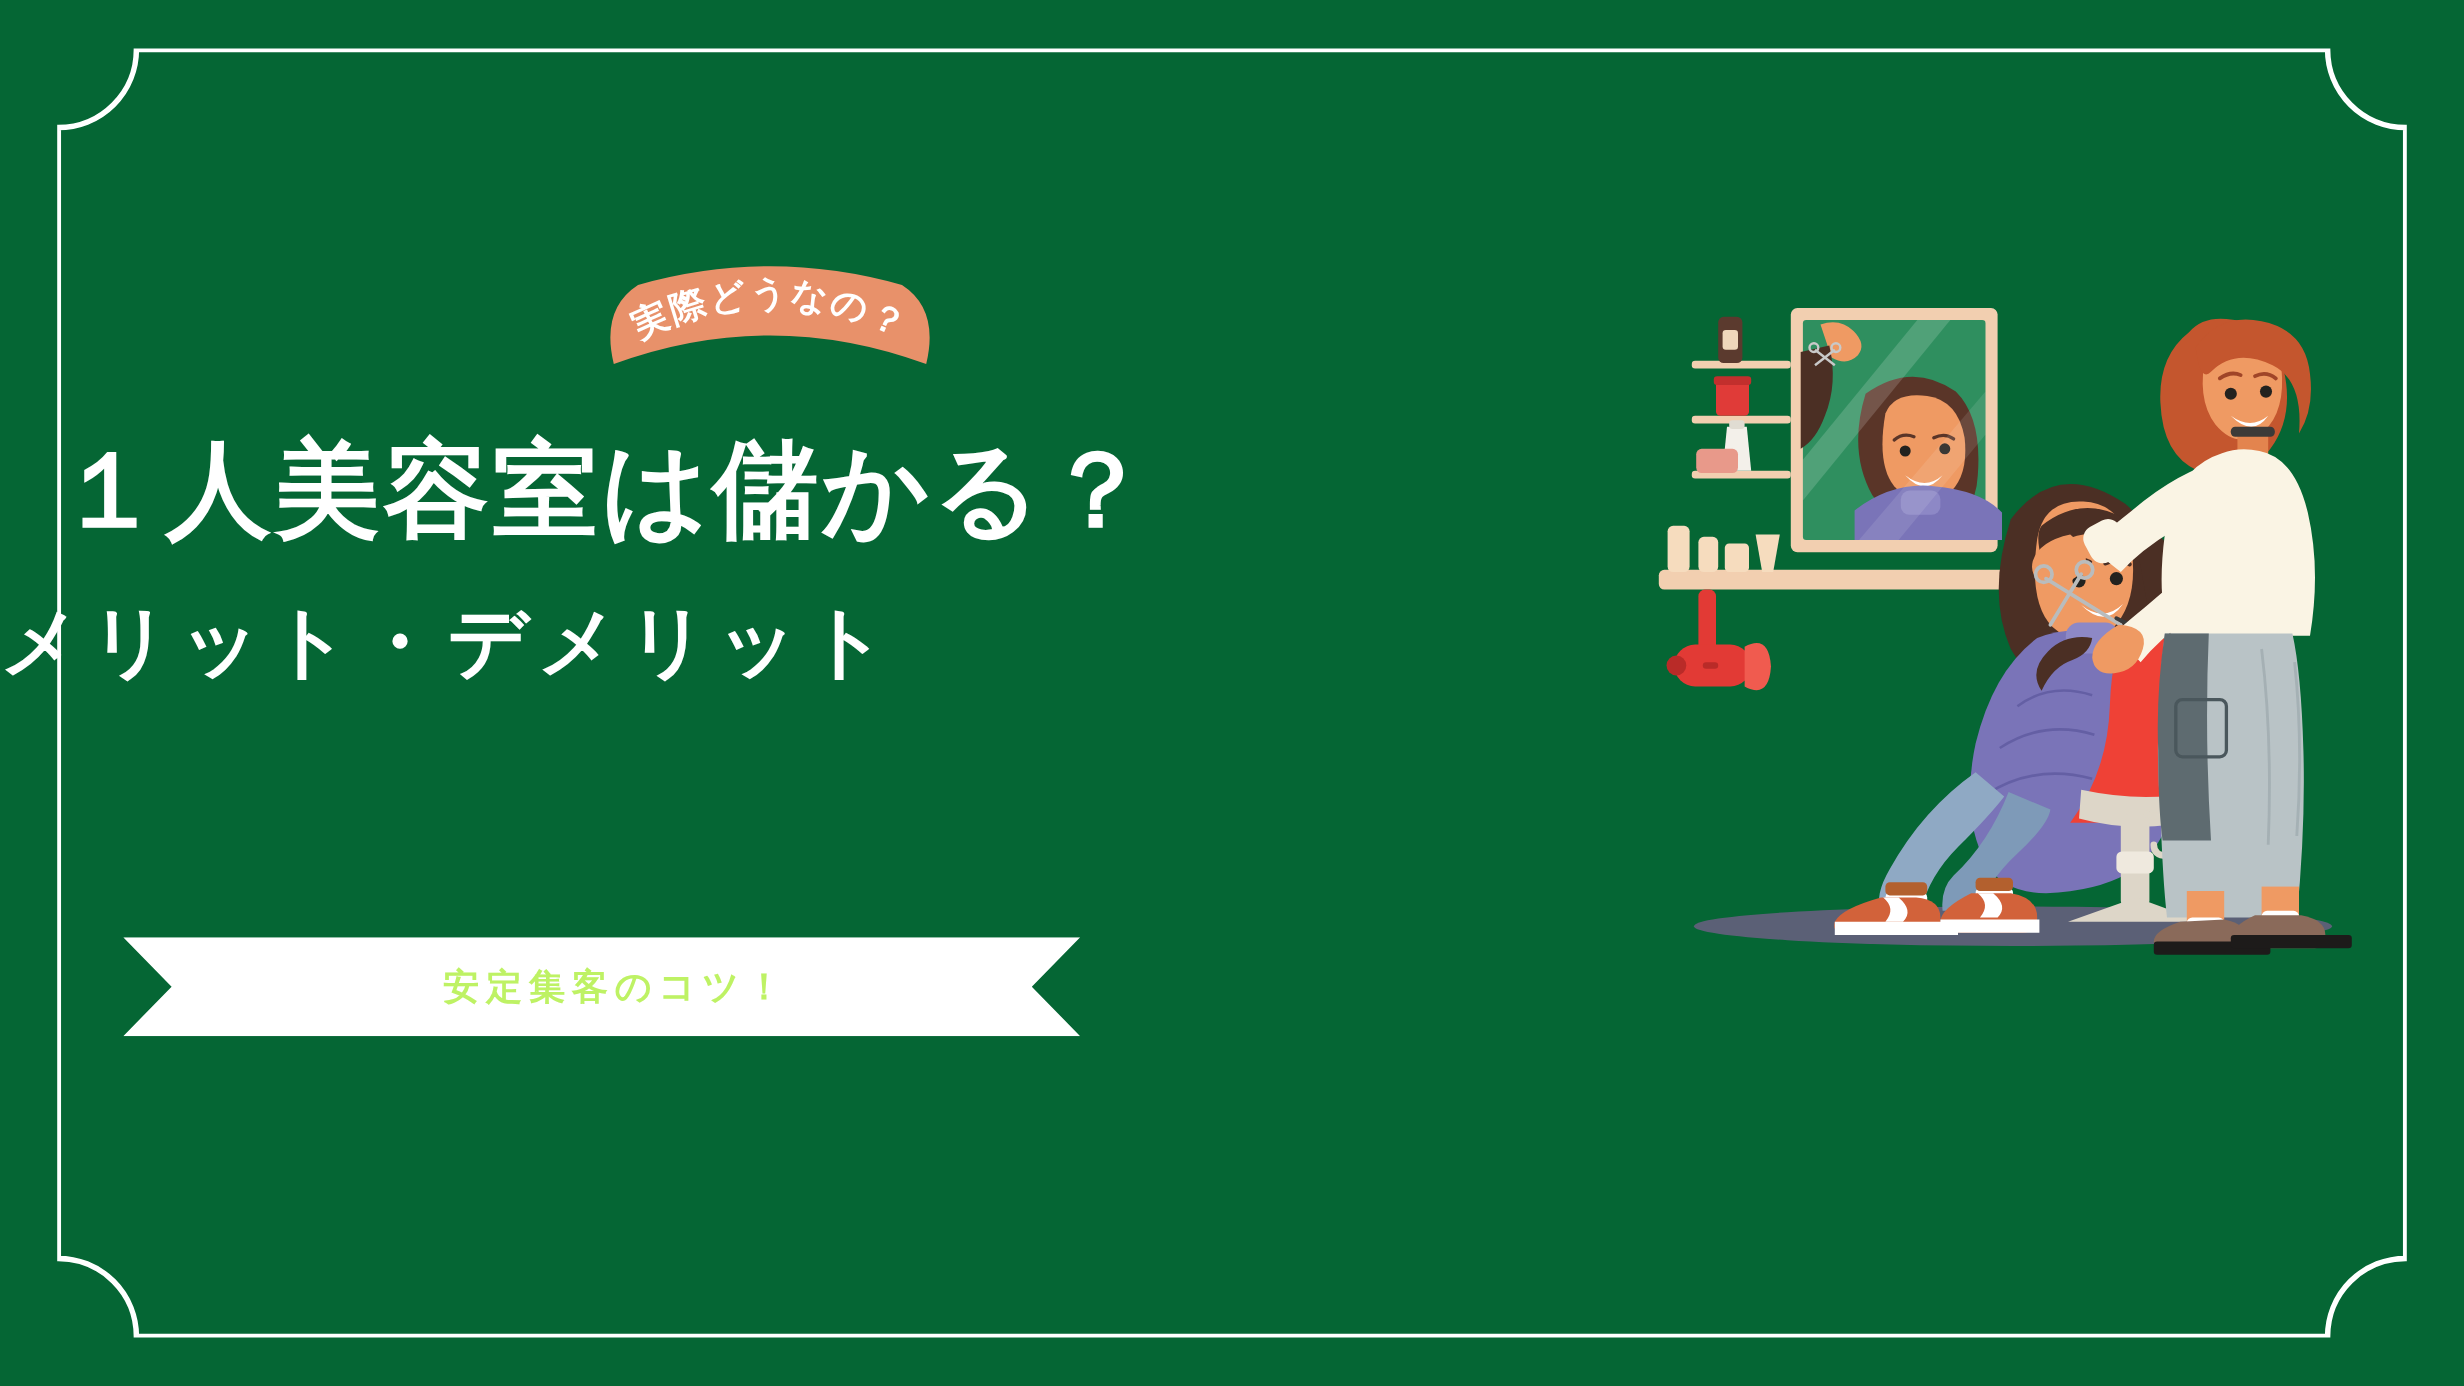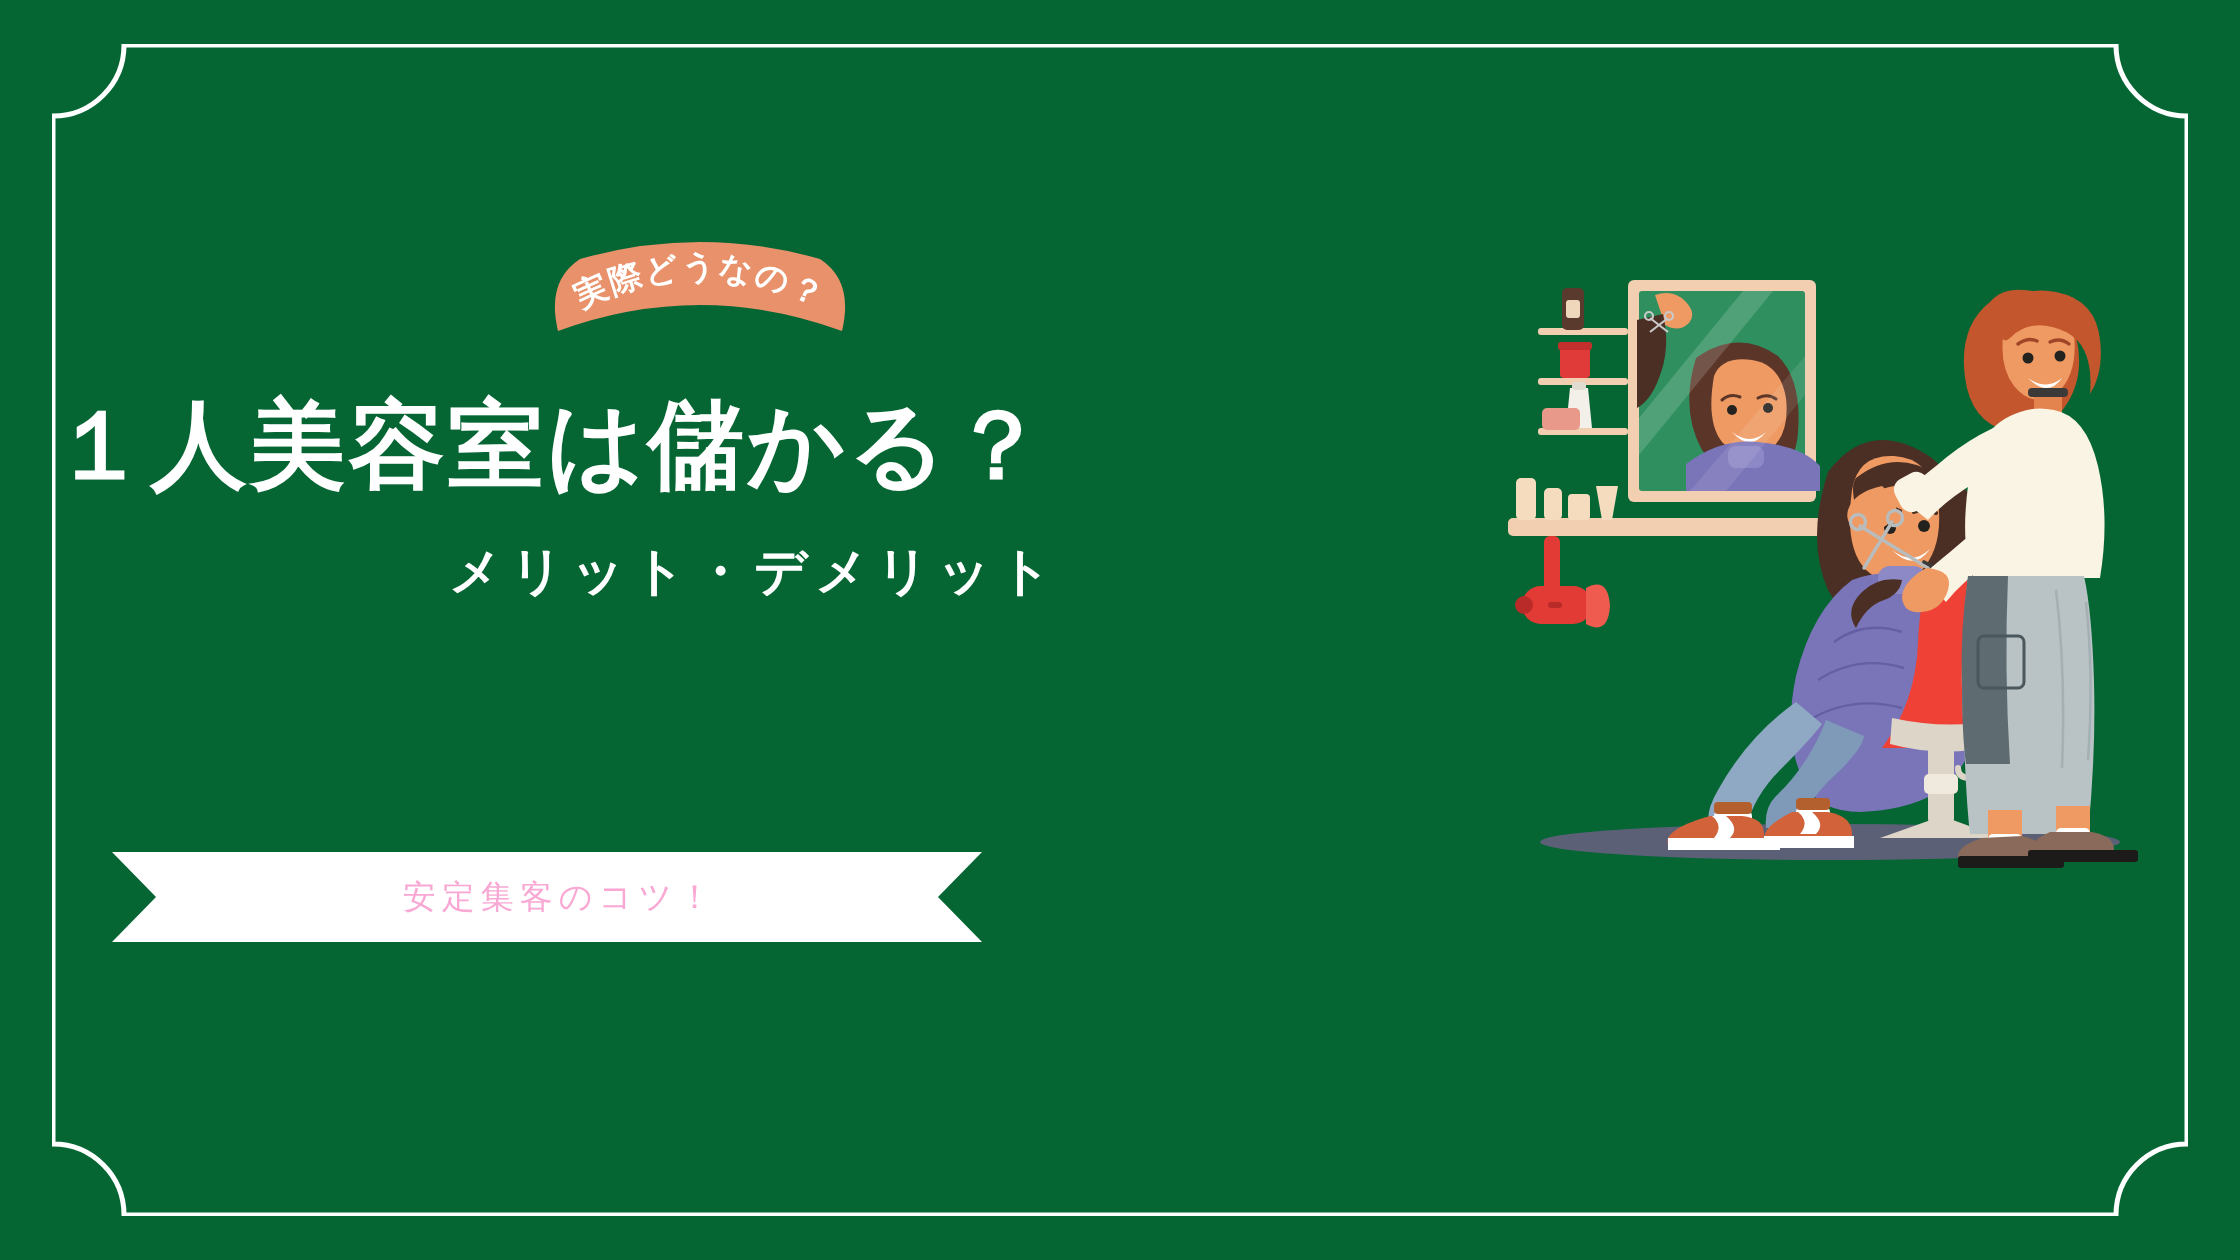--- a/index.html
+++ b/index.html
@@ -60,48 +60,48 @@
     font-weight: 700;
     line-height: 1.12;
     letter-spacing: 3px;
     text-align: center;
     white-space: nowrap;
     padding-left: 40px;
   }
   .headline .line2 {
     color: #ffffff;
     font-family: "DejaVu Sans", sans-serif;
-    font-size: 52px;
+    font-size: 72px;
     font-weight: 700;
     line-height: 1.2;
     letter-spacing: 8px;
-    text-align: right;
+    text-align: left;
     margin-top: 40px;
     white-space: nowrap;
   }
 
   
   .ribbon {
     position: absolute;
     left: 112px;
     top: 852px;
     width: 870px;
     height: 90px;
   }
   .ribbon svg { position:absolute; inset:0; width:100%; height:100%; }
   .ribbon-label {
     position: absolute;
     inset: 0;
     display: flex;
     align-items: center;
     justify-content: center;
-    color: #f9a8d4;
+    color: #bef264;
     font-family: "DejaVu Sans", sans-serif;
     font-size: 33px;
-    font-weight: 400;
+    font-weight: 700;
     letter-spacing: 6px;
     padding-left: 26px;
     box-sizing: border-box;
   }
 
   
   .illus {
     position: absolute;
     left: 1500px;
     top: 250px;

